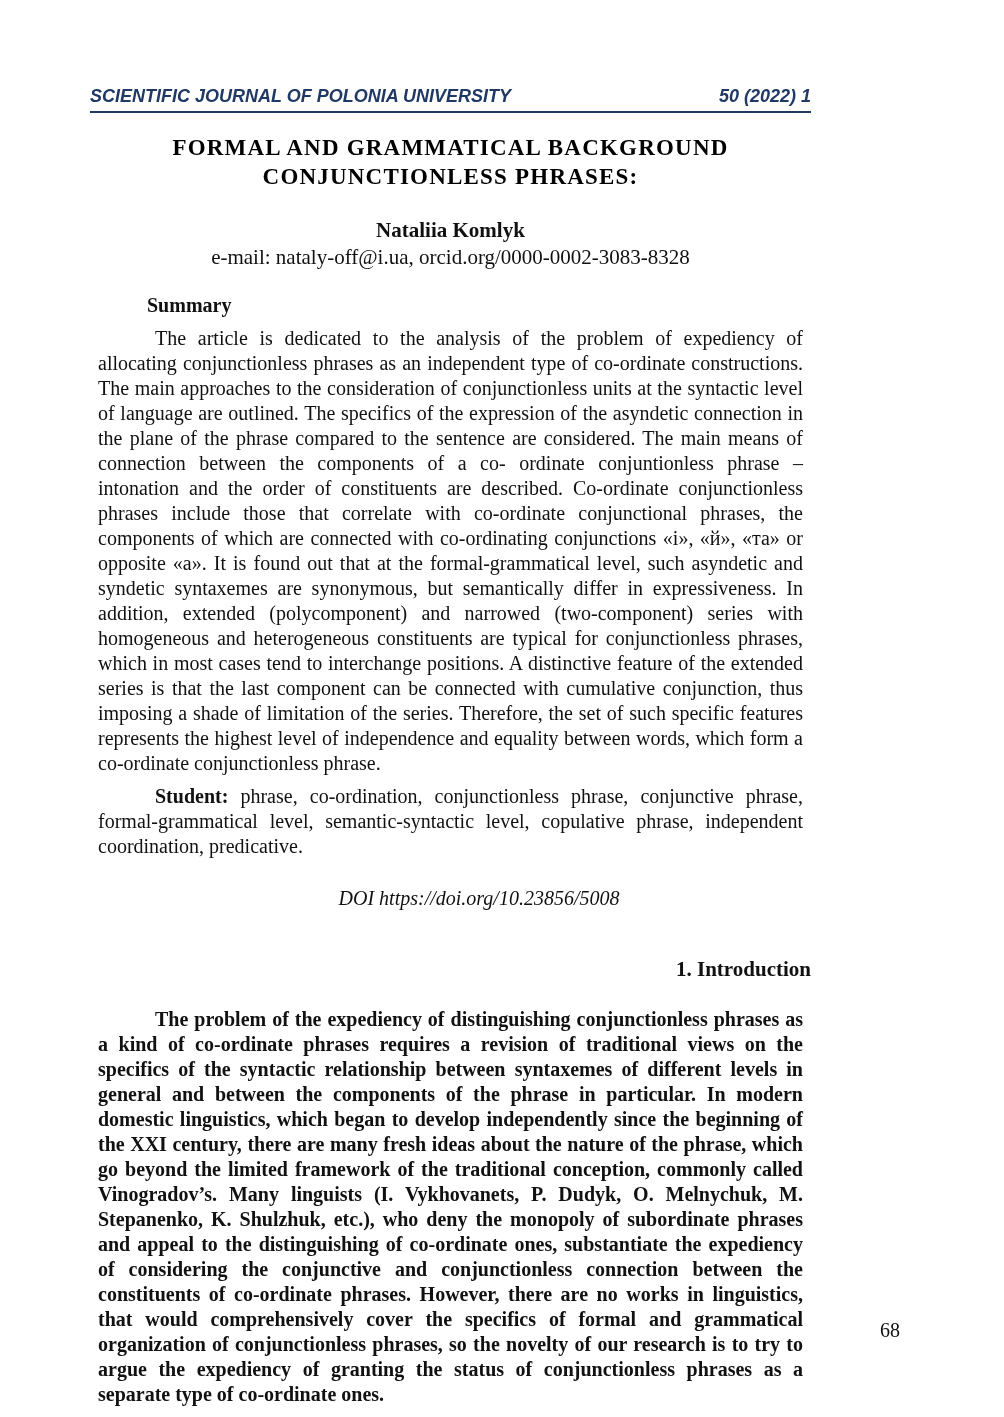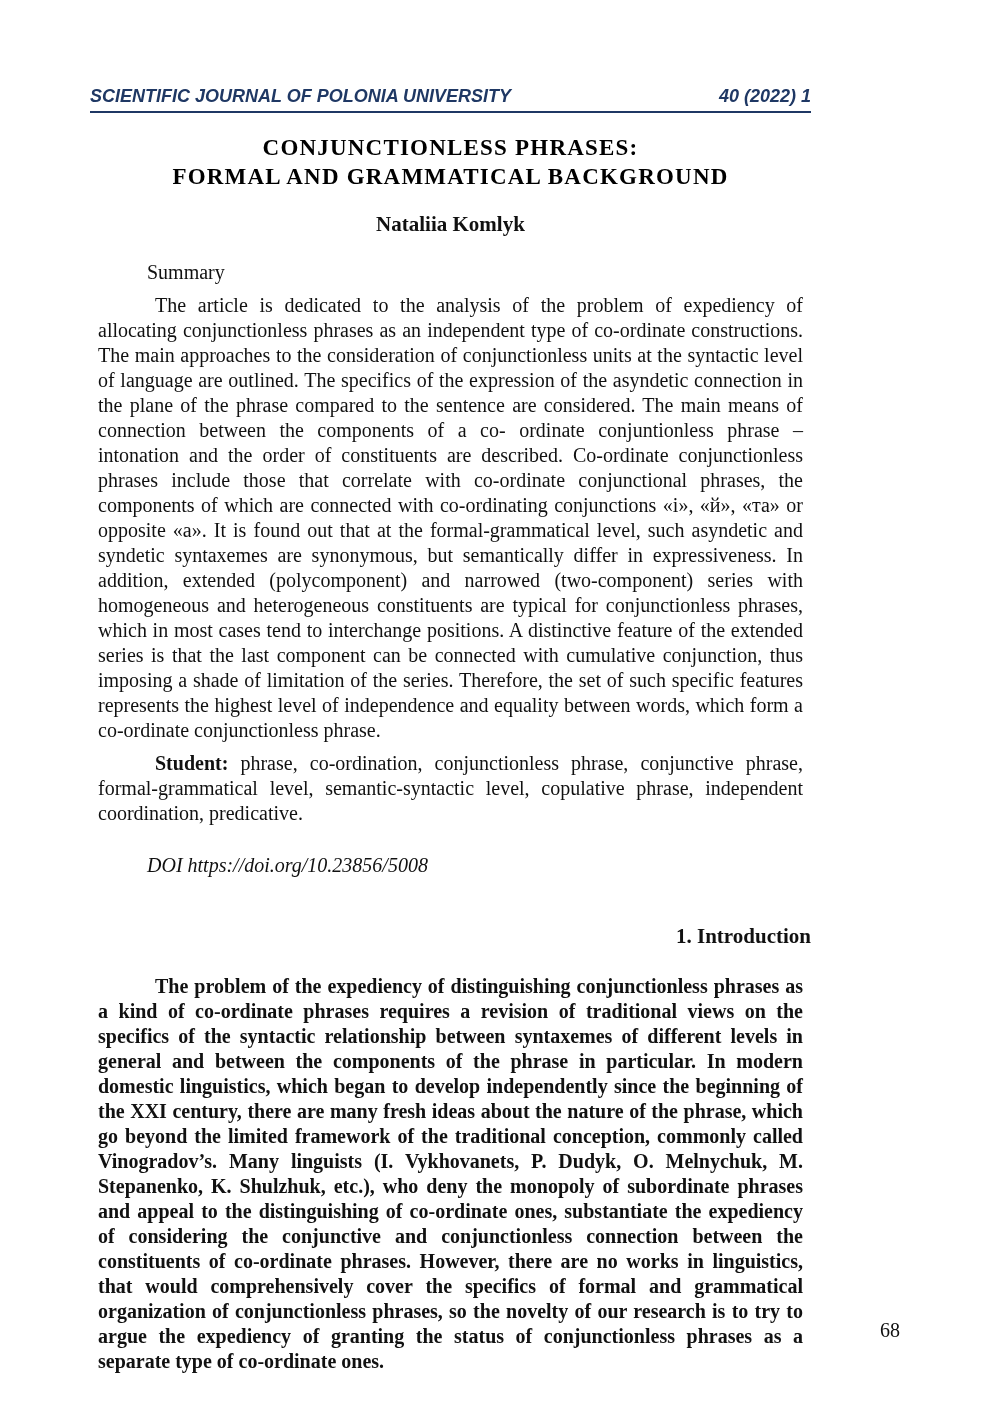--- a/index.html
+++ b/index.html
@@ -36,52 +36,53 @@
     margin-top: 20px;
     text-align: center;
     font-weight: bold;
     font-size: 23px;
     line-height: 29px;
     letter-spacing: 1.2px;
     color: #000000;
   }
   
   .author-block {
-    margin-top: 20px;
+    margin-top: 26px;
     text-align: center;
     font-size: 21px;
     line-height: 27px;
   }
   .author-name {
     font-weight: bold;
   }
   
   .summary-heading {
     margin-top: 22px;
     padding-left: 57px;
-    font-weight: normal;
+    font-weight: bold;
     font-size: 20px;
     line-height: 25px;
   }
   .body-paragraph {
     margin: 8px;
     font-size: 20px;
     line-height: 25px;
     text-align: justify;
     text-indent: 57px;
   }
   .keywords-label {
     font-weight: bold;
   }
   .doi-line {
     margin-top: 27px;
     padding-left: 57px;
     font-style: italic;
     font-size: 20px;
     line-height: 25px;
+    text-align: center;
   }
   .section-heading {
     margin-top: 46px;
     text-align: right;
     font-weight: bold;
     font-size: 21px;
     line-height: 25px;
   }
   .intro-paragraph {
     margin-top: 25px;
@@ -97,30 +98,31 @@
     line-height: 25px;
   }
 </style>
 </head>
 <body>
 
 <div class="page">
 
   <div class="journal-header">
     <span>SCIENTIFIC JOURNAL OF POLONIA UNIVERSITY</span>
-    <span>40 (2022) 1</span>
+    <span>50 (2022) 1</span>
   </div>
 
   <div class="article-title">
+    <div>FORMAL AND GRAMMATICAL BACKGROUND</div>
     <div>CONJUNCTIONLESS PHRASES:</div>
-    <div>FORMAL AND GRAMMATICAL BACKGROUND</div>
   </div>
 
   <div class="author-block">
     <div class="author-name">Nataliia Komlyk</div>
+    <div>e-mail: nataly-off@i.ua, orcid.org/0000-0002-3083-8328</div>
   </div>
 
   <div class="summary-heading">Summary</div>
 
   <p class="body-paragraph">The article is dedicated to the analysis of the problem of expediency of allocating conjunctionless phrases as an independent type of co-ordinate constructions. The main approaches to the consideration of conjunctionless units at the syntactic level of language are outlined. The specifics of the expression of the asyndetic connection in the plane of the phrase compared to the sentence are considered. The main means of connection between the components of a co- ordinate conjuntionless phrase – intonation and the order of constituents are described. Co-ordinate conjunctionless phrases include those that correlate with co-ordinate conjunctional phrases, the components of which are connected with co-ordinating conjunctions «і», «й», «та» or opposite «а». It is found out that at the formal-grammatical level, such asyndetic and syndetic syntaxemes are synonymous, but semantically differ in expressiveness. In addition, extended (polycomponent) and narrowed (two-component) series with homogeneous and heterogeneous constituents are typical for conjunctionless phrases, which in most cases tend to interchange positions. A distinctive feature of the extended series is that the last component can be connected with cumulative conjunction, thus imposing a shade of limitation of the series. Therefore, the set of such specific features represents the highest level of independence and equality between words, which form a co-ordinate conjunctionless phrase.</p>
 
   <p class="body-paragraph"><span class="keywords-label">Student:</span><span> phrase, co-ordination, conjunctionless phrase, conjunctive phrase, formal-grammatical level, semantic-syntactic level, copulative phrase, independent coordination, predicative.</span></p>
 
   <div class="doi-line">DOI https://doi.org/10.23856/5008</div>
 

